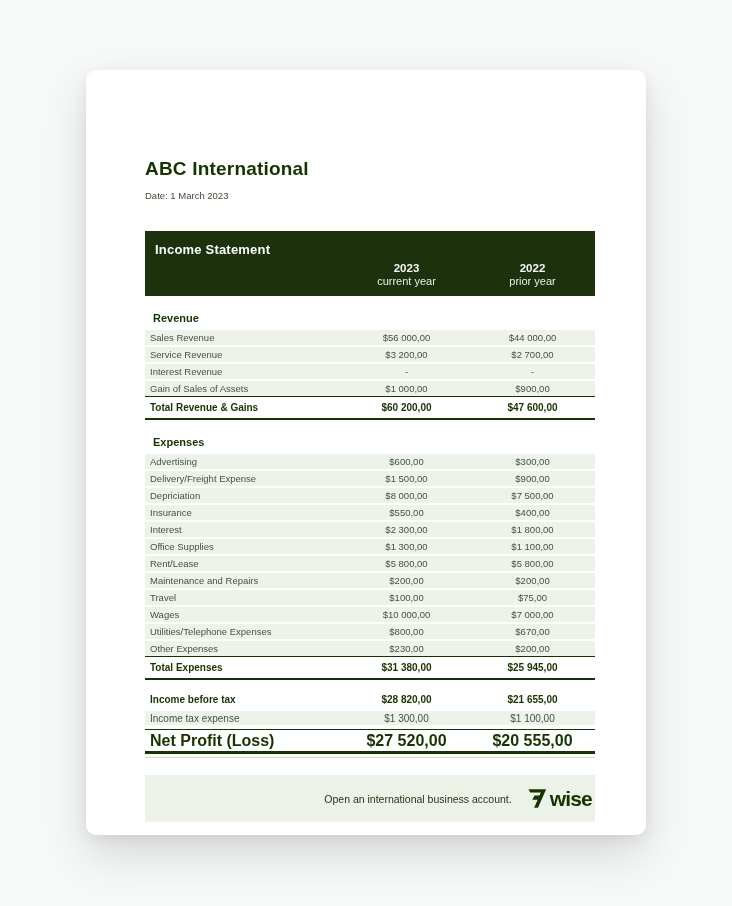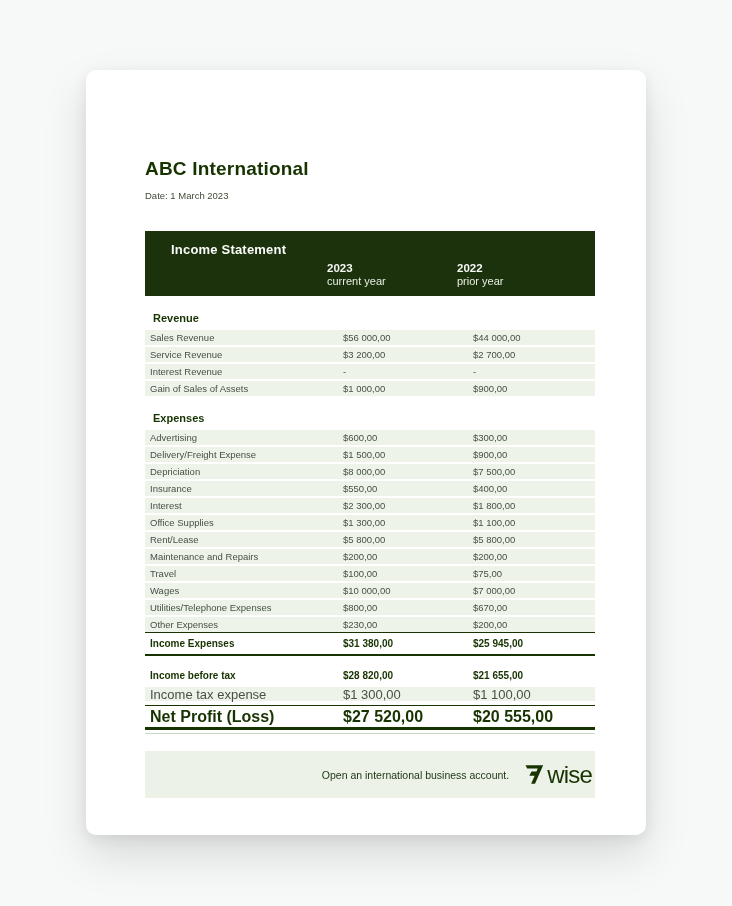--- a/index.html
+++ b/index.html
@@ -22,29 +22,29 @@
   .company{
     margin:0;
     font-size:19px;font-weight:700;color:#163300;letter-spacing:.2px;
   }
   .dateline{
     margin-top:10px;
     font-size:9.5px;color:#3e4a36;
   }
   
   .cols{display:grid;grid-template-columns:1fr 130px 122px;align-items:center;}
-  .val{text-align:left;padding-right:3px;}
+  .val{text-align:center;padding-right:3px;}
   .lab{padding-left:5px;}
 
   
   .bar{
     margin-top:30px;
     background:#1b320d;
     color:#f5f7f2;
-    padding:9px 16px 7px;
+    padding:9px 0 7px;
   }
   .bar-title{
     font-size:13px;font-weight:700;color:#fbfcf9;
     padding:2px 0 4px 10px;letter-spacing:.2px;
   }
   .bar .cols{align-items:end;}
   .year{font-size:11.5px;font-weight:700;line-height:1.25;}
   .col-sub{font-size:11px;color:#e9eee1;line-height:1.25;}
 
   .section-heading{
@@ -65,42 +65,42 @@
     border-top:1px solid #163300;
     border-bottom:2.5px solid #163300;
     height:21px;
     font-size:10px;font-weight:700;color:#163300;
   }
   .summary{margin-top:9px;}
   .sum-bold{
     height:20px;font-size:10px;font-weight:700;color:#163300;margin-bottom:2px;
   }
   .sum-shaded{
-    background:#eef3ea;height:14px;font-size:13px;color:#475043;margin-bottom:4px;
+    background:#eef3ea;height:14px;font-size:10px;color:#475043;margin-bottom:4px;
   }
   .sum-grand{
     border-top:1px solid #163300;
     border-bottom:3px solid #163300;
     height:21px;font-size:16px;font-weight:700;color:#163300;
   }
   .grand-underline{
     height:1px;background:#cdd9c2;margin-top:3px;
   }
 
   .banner{
     margin-top:17px;
     background:#edf2e8;
     height:47px;
     display:flex;align-items:center;justify-content:flex-end;
     gap:15px;padding-right:3px;box-sizing:border-box;text-align:center;
   }
   .cta{font-size:10.5px;color:#1d3311;}
   .wise-logo{display:flex;align-items:center;gap:2px;}
   .wordmark{
-    font-size:24px;font-weight:400;color:#163300;
+    font-size:21px;font-weight:700;color:#163300;
     letter-spacing:-.8px;line-height:1;
   }
   .flag{display:block;}
 </style>
 </head>
 <body>
 
 <div class="page">
 
   <h1 class="company">ABC International</h1>
@@ -138,20 +138,25 @@
           <div class="lab">Interest Revenue</div>
           <div class="val">-</div>
           <div class="val">-</div>
         </div>
         <div class="cols row">
           <div class="lab">Gain of Sales of Assets</div>
           <div class="val">$1 000,00</div>
           <div class="val">$900,00</div>
         </div>
       </div>
+      <div class="cols total">
+        <div class="lab">Total Revenue &amp; Gains</div>
+        <div class="val">$60 200,00</div>
+        <div class="val">$47 600,00</div>
+      </div>
       <div class="section-heading">Expenses</div>
       <div class="rows">
         <div class="cols row">
           <div class="lab">Advertising</div>
           <div class="val">$600,00</div>
           <div class="val">$300,00</div>
         </div>
         <div class="cols row">
           <div class="lab">Delivery/Freight Expense</div>
           <div class="val">$1 500,00</div>
@@ -202,21 +207,21 @@
           <div class="val">$800,00</div>
           <div class="val">$670,00</div>
         </div>
         <div class="cols row">
           <div class="lab">Other Expenses</div>
           <div class="val">$230,00</div>
           <div class="val">$200,00</div>
         </div>
       </div>
       <div class="cols total">
-        <div class="lab">Income Expenses</div>
+        <div class="lab">Total Expenses</div>
         <div class="val">$31 380,00</div>
         <div class="val">$25 945,00</div>
       </div>
     </div>
 
   <div id="summary" class="summary">
       <div class="cols sum-bold">
         <div class="lab">Income before tax</div>
         <div class="val">$28 820,00</div>
         <div class="val">$21 655,00</div>

